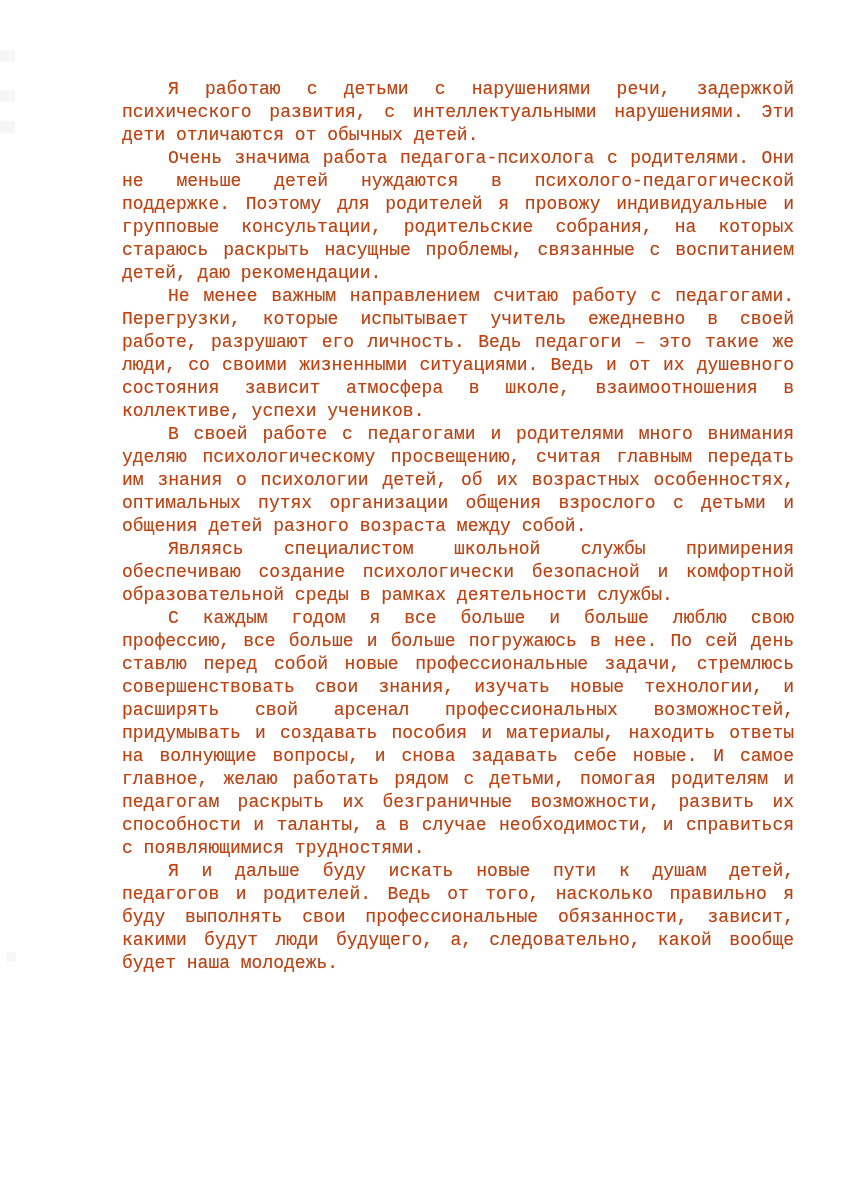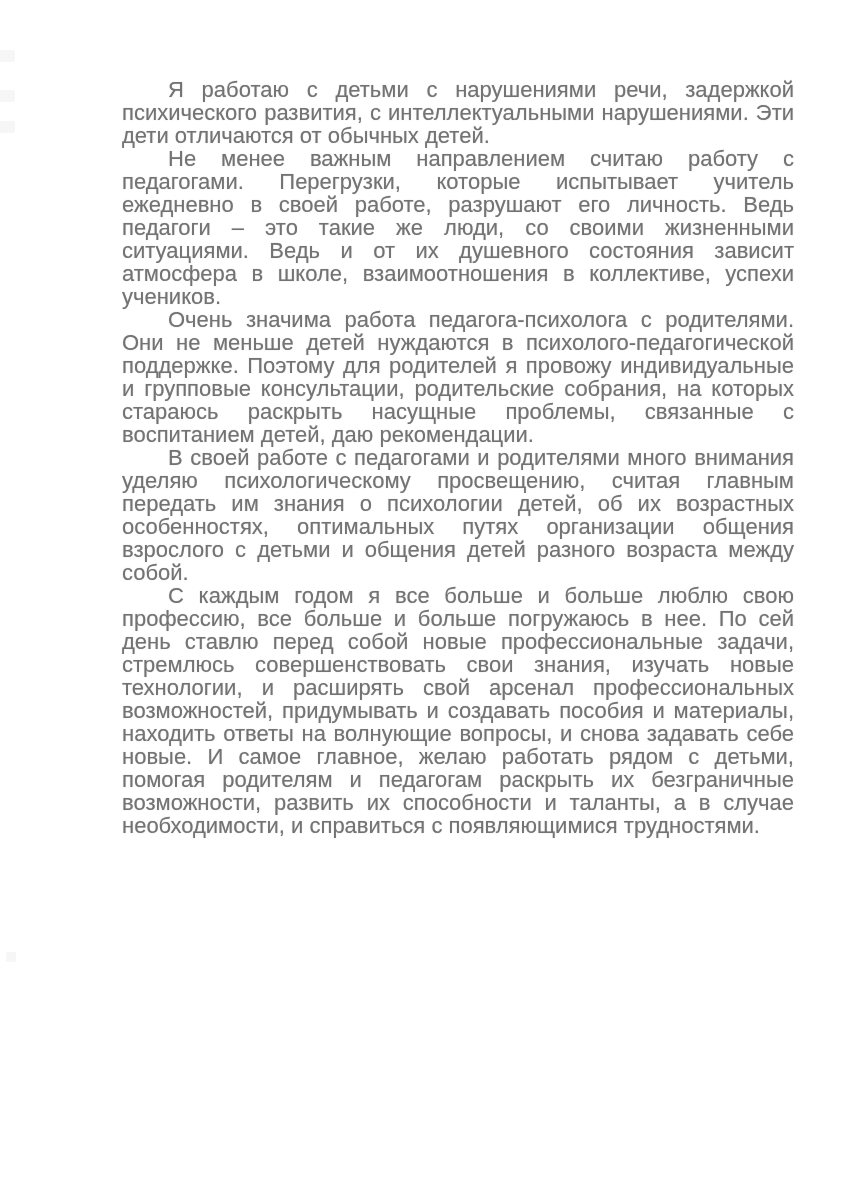--- a/index.html
+++ b/index.html
@@ -12,24 +12,24 @@
     width: 848px;
     height: 1199px;
     background: #ffffff;
     overflow: hidden;
   }
   .text-block {
     position: absolute;
     left: 122px;
     top: 78px;
     width: 672px;
-    font-family: Liberation Sans, sans-serif;
-    font-size: 22px;
+    font-family: Liberation Mono, monospace;
+    font-size: 18px;
     line-height: 23px;
-    color: #737373;
+    color: #c2410c;
     text-align: justify;
     text-shadow: 0 0 1px rgba(58,58,58,0.35);
   }
   .text-block p {
     margin: 0;
     padding: 0;
     text-indent: 46px;
   }
   
   .scan-artifact {
@@ -46,18 +46,20 @@
 <body>
 
 <div class="page">
   <div class="scan-artifact a1"></div>
   <div class="scan-artifact a2"></div>
   <div class="scan-artifact a3"></div>
   <div class="scan-artifact a4"></div>
 
   <div class="text-block">
     <p>Я работаю с детьми с нарушениями речи, задержкой психического развития, с интеллектуальными нарушениями. Эти дети отличаются от обычных детей.</p>
+    <p>Очень значима работа педагога-психолога с родителями. Они не меньше детей нуждаются в психолого-педагогической поддержке. Поэтому для родителей я провожу индивидуальные и групповые консультации, родительские собрания, на которых стараюсь раскрыть насущные проблемы, связанные с воспитанием детей, даю рекомендации.</p>
     <p>Не менее важным направлением считаю работу с педагогами. Перегрузки, которые испытывает учитель ежедневно в своей работе, разрушают его личность. Ведь педагоги – это такие же люди, со своими жизненными ситуациями. Ведь и от их душевного состояния зависит атмосфера в школе, взаимоотношения в коллективе, успехи учеников.</p>
-    <p>Очень значима работа педагога-психолога с родителями. Они не меньше детей нуждаются в психолого-педагогической поддержке. Поэтому для родителей я провожу индивидуальные и групповые консультации, родительские собрания, на которых стараюсь раскрыть насущные проблемы, связанные с воспитанием детей, даю рекомендации.</p>
     <p>В своей работе с педагогами и родителями много внимания уделяю психологическому просвещению, считая главным передать им знания о психологии детей, об их возрастных особенностях, оптимальных путях организации общения взрослого с детьми и общения детей разного возраста между собой.</p>
+    <p>Являясь специалистом школьной службы примирения обеспечиваю создание психологически безопасной и комфортной образовательной среды в рамках деятельности службы.</p>
     <p>С каждым годом я все больше и больше люблю свою профессию, все больше и больше погружаюсь в нее. По сей день ставлю перед собой новые профессиональные задачи, стремлюсь совершенствовать свои знания, изучать новые технологии, и расширять свой арсенал профессиональных возможностей, придумывать и создавать пособия и материалы, находить ответы на волнующие вопросы, и снова задавать себе новые. И самое главное, желаю работать рядом с детьми, помогая родителям и педагогам раскрыть их безграничные возможности, развить их способности и таланты, а в случае необходимости, и справиться с появляющимися трудностями.</p>
+    <p>Я и дальше буду искать новые пути к душам детей, педагогов и родителей. Ведь от того, насколько правильно я буду выполнять свои профессиональные обязанности, зависит, какими будут люди будущего, а, следовательно, какой вообще будет наша молодежь.</p>
   </div>
 </div>
 
 </body></html>

